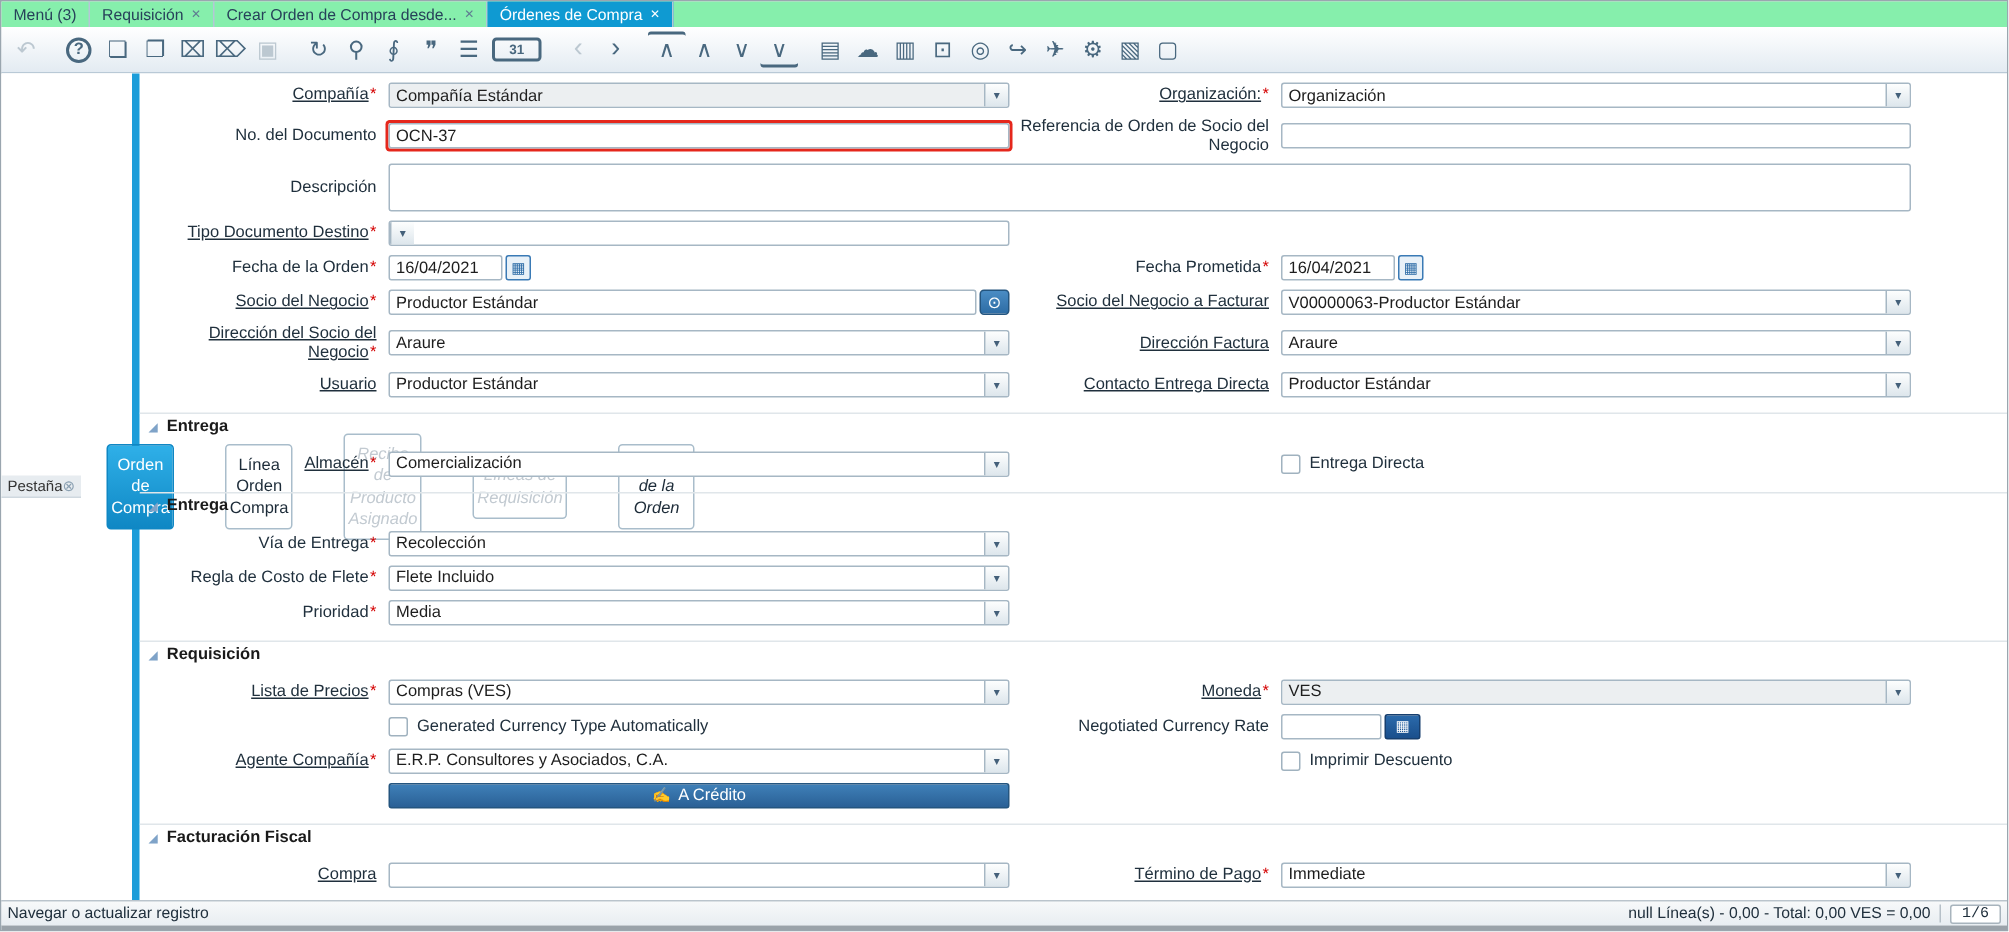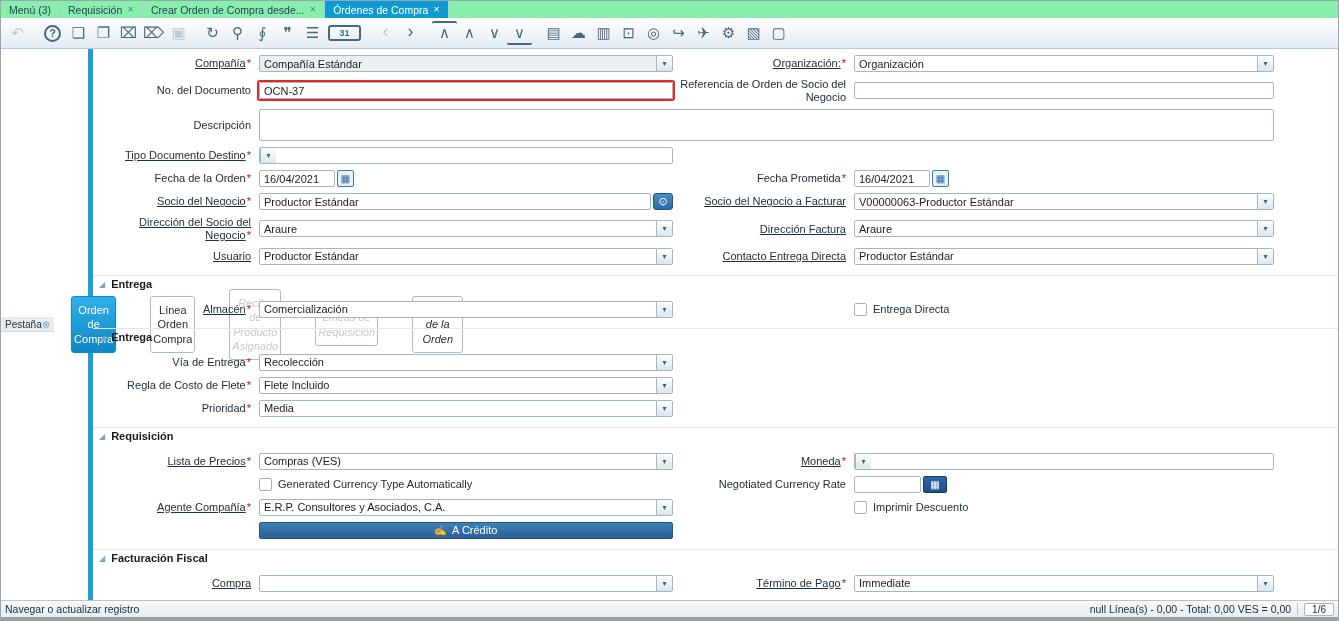--- a/index.html
+++ b/index.html
@@ -67,21 +67,21 @@
   .sect { display:flex; align-items:center; height:18px; border-top:1px solid #e0e6ea; margin:10px 0 8px 0; padding-left:6px; font-weight:bold; color:#1a1a1a; }
   .sect .tri { color:#7fa3c8; font-size:8px; margin-right:6px; font-weight:normal; }
 
   .acred { width:414px; height:17px; margin-left:166px; background:linear-gradient(#3f80b8,#2a6096); color:#fff; display:flex; align-items:center; justify-content:center; gap:5px; font-size:11px; border:1px solid #24557f; border-radius:2px; cursor:pointer; }
   .acred .ic { font-size:10px; }
 
   
   .statusbar { height:17px; flex:0 0 auto; background:linear-gradient(#f7f9fa,#e8edf1); border-top:1px solid #bac4cc; display:flex; align-items:center; padding:0 4px; font-size:10.5px; color:#20303d; }
   .statusbar .msg { flex:1; }
   .statusbar .sep { width:1px; height:12px; background:#b6c0c8; margin:0 6px; }
-  .pagebox { border:1px solid #a8b4bd; background:#fff; padding:0 7px; height:13px; display:flex; align-items:center; font-size:10px; border-radius:2px; }
+  .pagebox { border:1px solid #a8b4bd; background:#fff; padding:0 7px; height:13px; display:flex; align-items:center; font-size:10px; border-radius:2px;font-family:Liberation Mono, monospace; }
   .bottomstrip { height:3px; background:#9aa2a9; flex:0 0 auto; }
 </style>
 </head>
 <body>
 
 <div class="app" data-name="erp-window">
 
   <div class="tabbar" data-name="window-tab-bar">
     <div class="wtab" data-name="tab-menu">
       <span data-name="tab-menu-label">Menú (3)</span>
@@ -349,20 +349,21 @@
         <div class="l1"><span class="lbl link" data-name="lista-precios-label">Lista de Precios</span><span class="req" data-name="required-mark">*</span></div>
         <div class="f1">
           <div class="fld wide" data-name="lista-precios-combo">
             <span class="val" data-name="lista-precios-value">Compras (VES)</span>
             <span class="dbtn" data-name="chevron-down-icon">▾</span>
           </div>
         </div>
         <div class="l2"><span class="lbl link" data-name="moneda-label">Moneda</span><span class="req" data-name="required-mark">*</span></div>
         <div class="f2">
           <div class="fld wide" data-name="moneda-combo">
+            <span class="val ro" data-name="moneda-value">VES</span>
             <span class="dbtn" data-name="chevron-down-icon">▾</span>
           </div>
         </div>
       </div>
 
       <div class="row" data-name="form-row">
         <div class="l1"></div>
         <div class="f1">
           <span class="cb" data-name="generated-currency-checkbox"></span>
           <span class="cblabel" data-name="generated-currency-label">Generated Currency Type Automatically</span>

